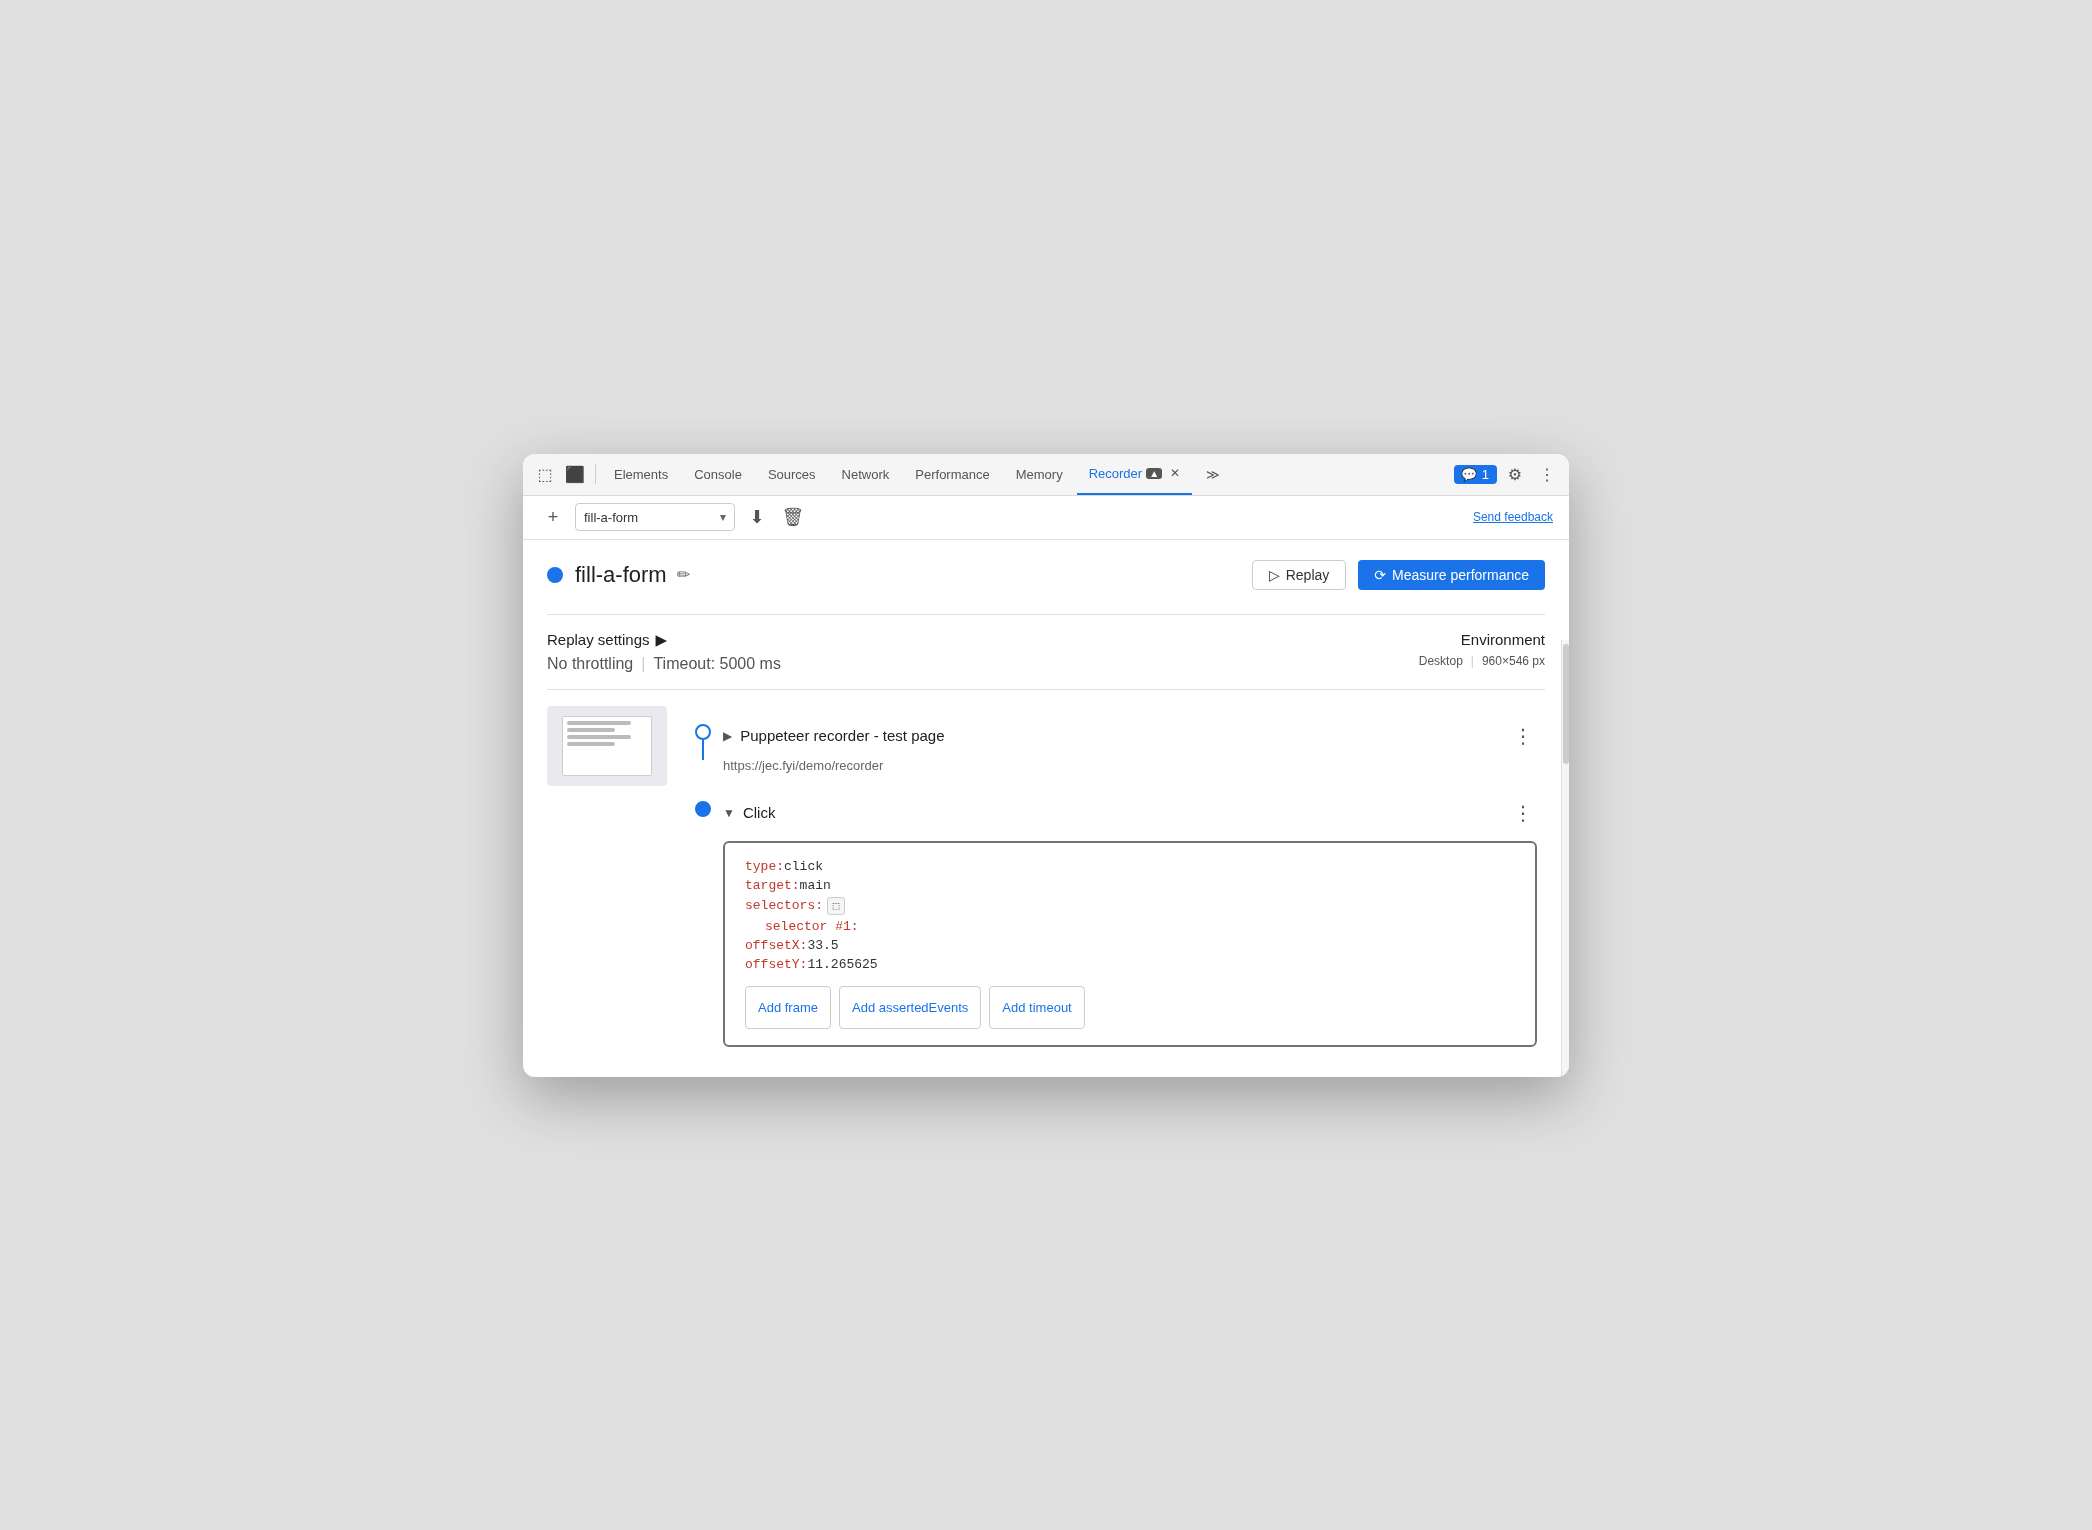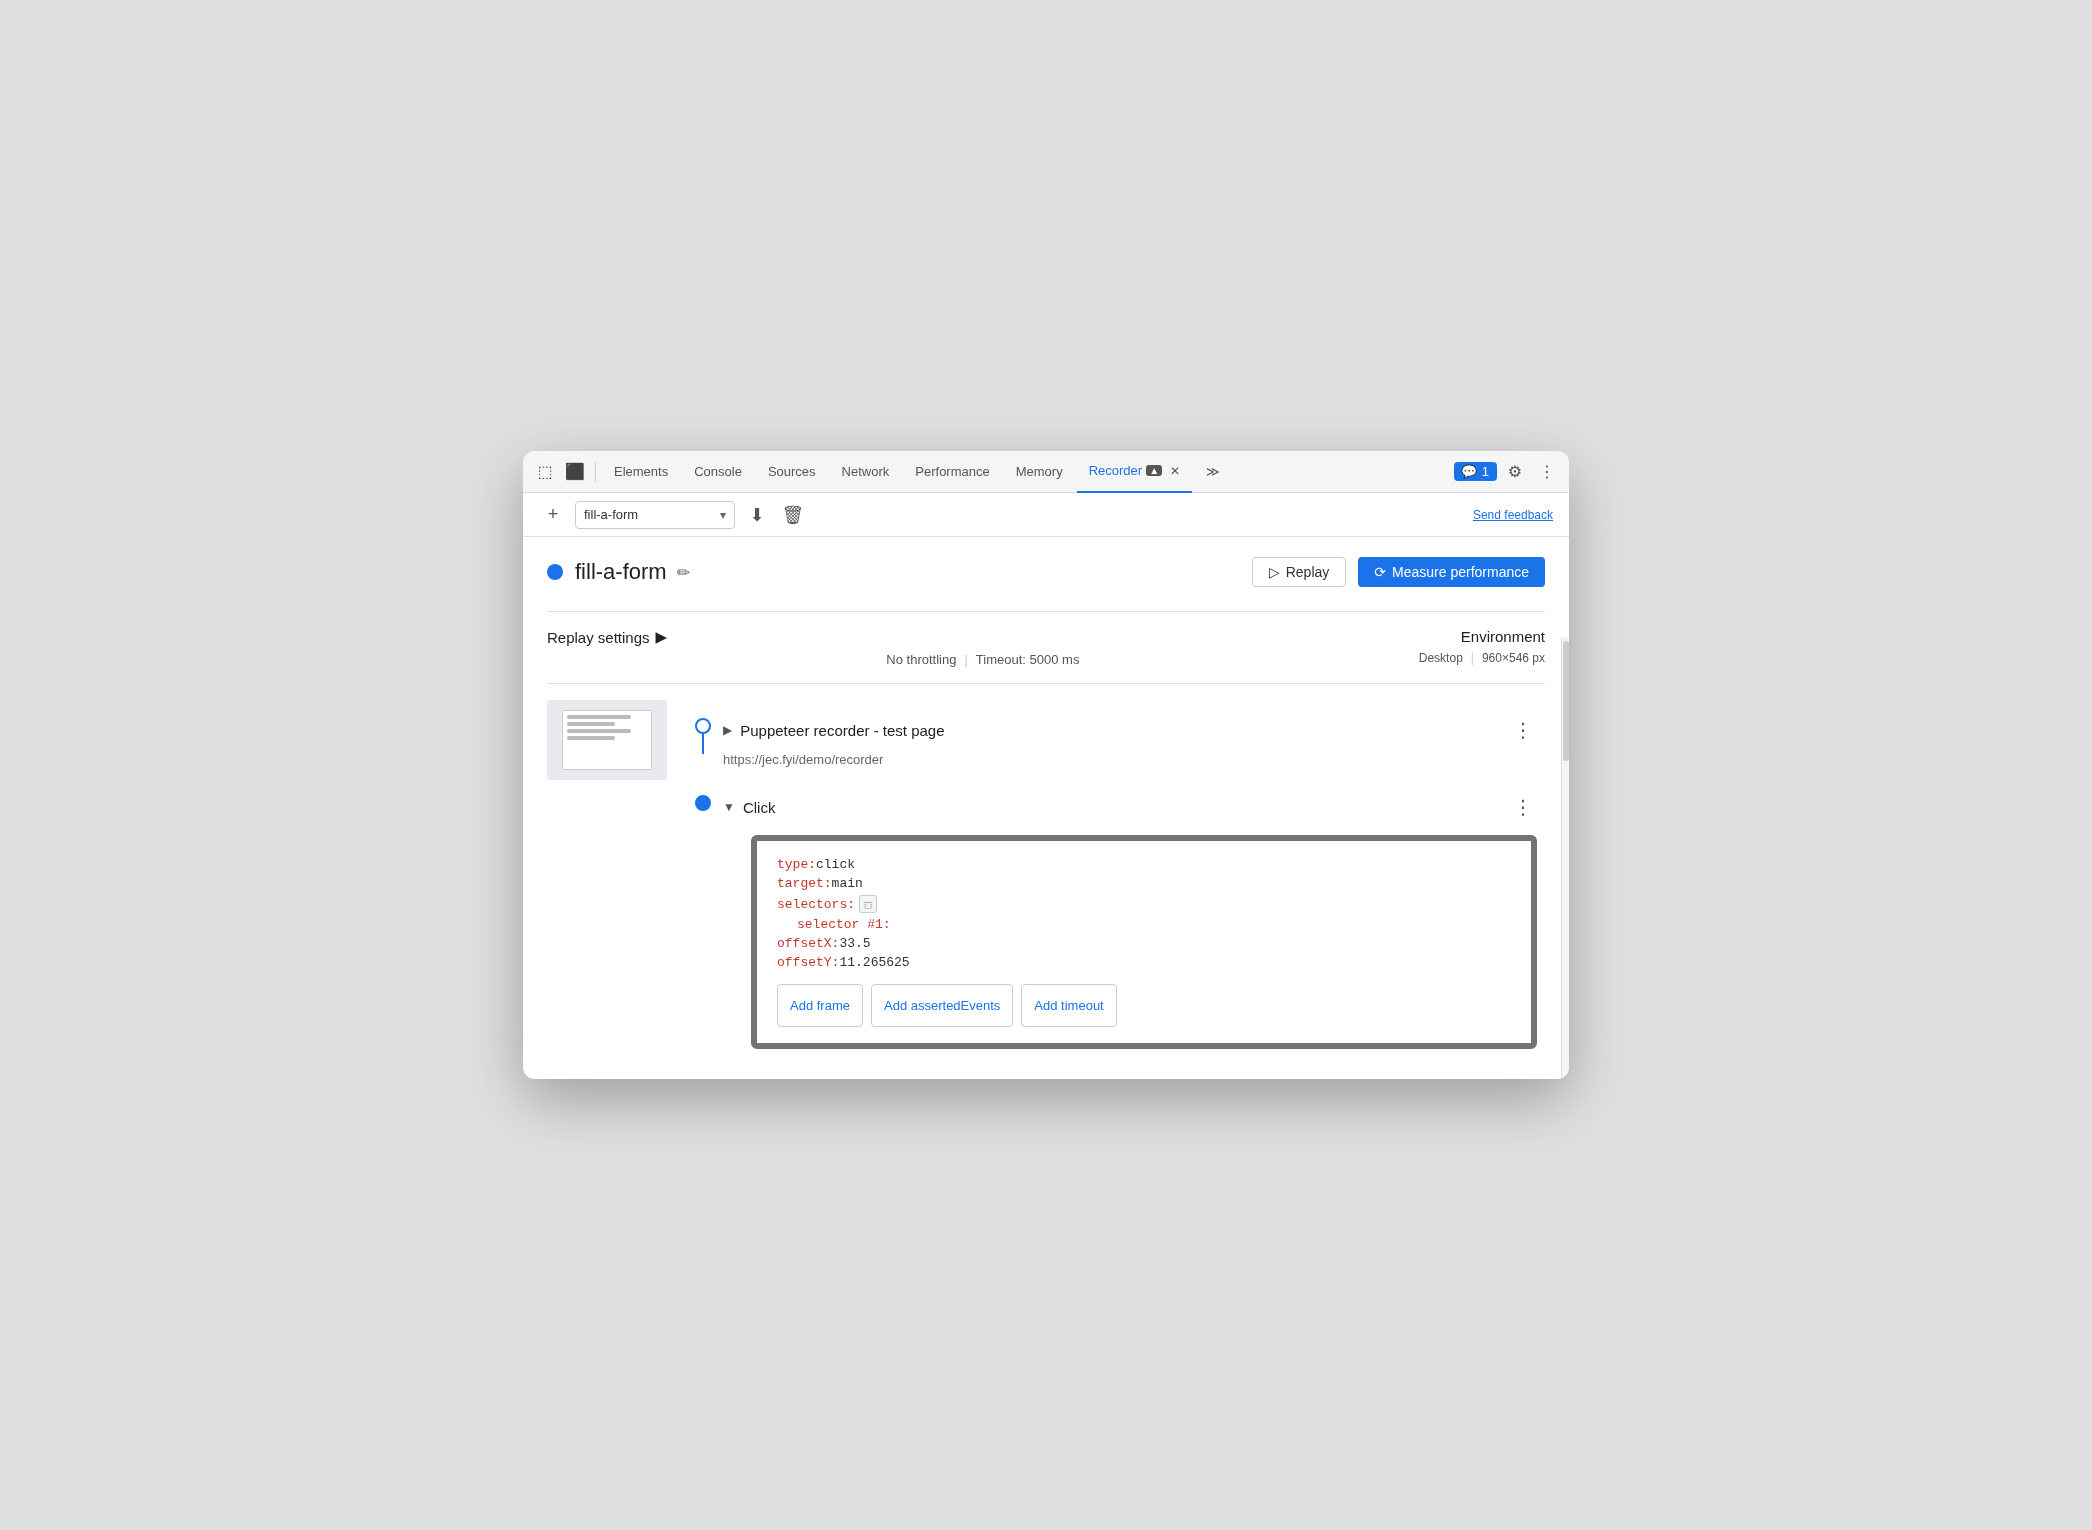--- a/index.html
+++ b/index.html
@@ -236,26 +236,25 @@
       display: flex;
       align-items: center;
       gap: 6px;
       font-size: 15px;
       font-weight: 500;
       color: #202124;
       margin-bottom: 6px;
       cursor: pointer;
     }
     .settings-sub {
-      font-size: 13px;
+      font-size: 16px;
       color: #555;
       display: flex;
       align-items: center;
       gap: 0;
-      justify-content: center;
     }
     .settings-sub-sep {
       margin: 0 8px;
       color: #ccc;
     }
     .settings-right { text-align: right; }
     .env-title {
       font-size: 15px;
       font-weight: 500;
       color: #202124;
@@ -371,29 +370,28 @@
       color: #666;
       margin-top: 2px;
     }
     .step-menu {
       color: #555;
       font-size: 20px;
       cursor: pointer;
     }
     
     .code-block {
-      border: 6px solid #737373;
+      border: 2px solid #737373;
       border-radius: 6px;
       padding: 16px 20px;
       background: #fff;
       font-family: 'Courier New', Courier, monospace;
       font-size: 13px;
       margin-top: 8px;
       margin-right: 8px;
-      margin-left: 28px;
     }
     .code-line {
       margin-bottom: 4px;
       display: flex;
       align-items: center;
     }
     .code-key { color: #c0392b; }
     .code-val { color: #333; }
     .code-indent { margin-left: 20px; }
     .code-indent2 { margin-left: 40px; }

